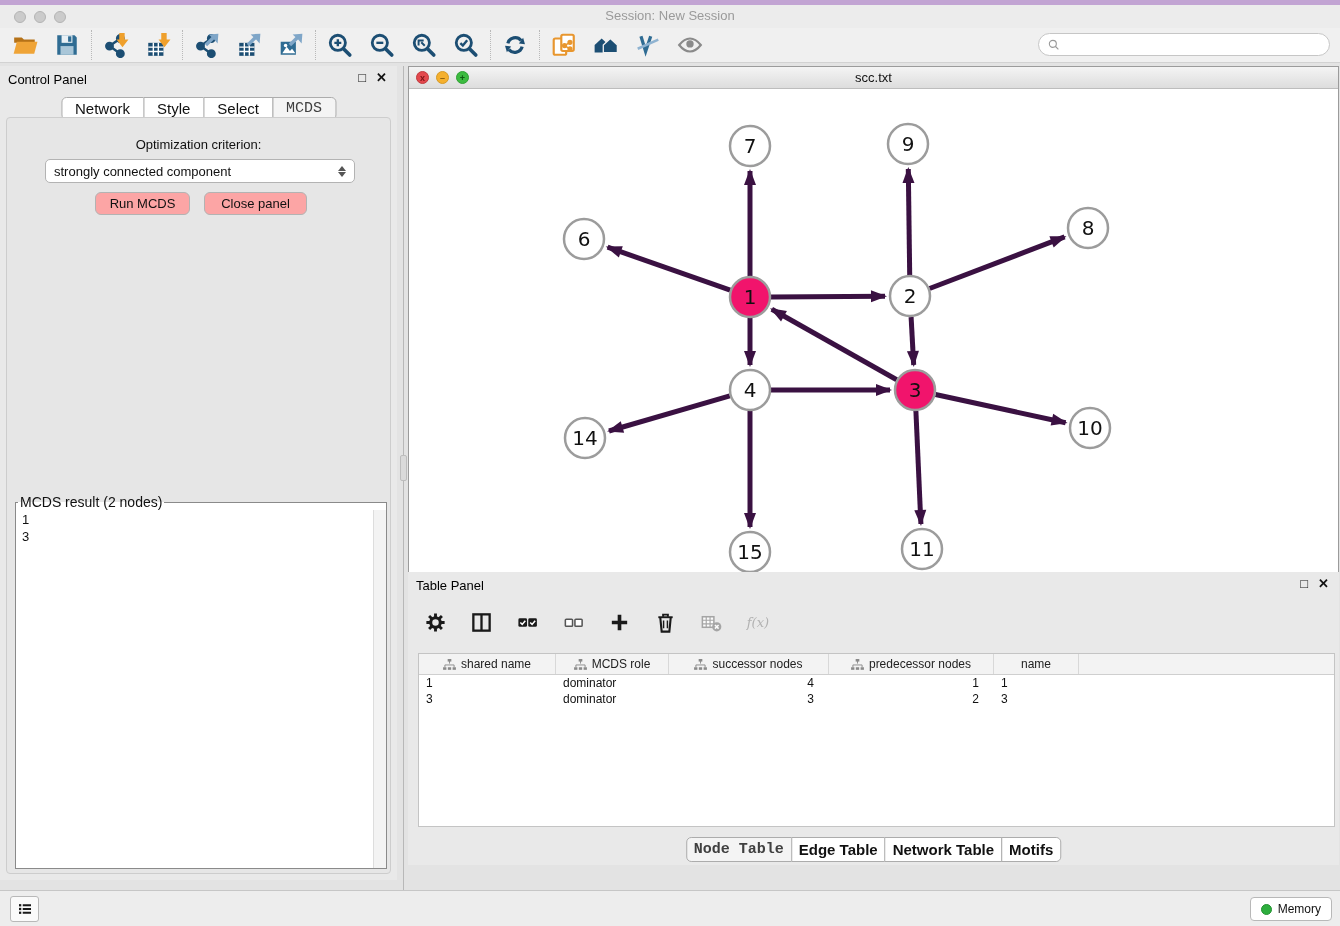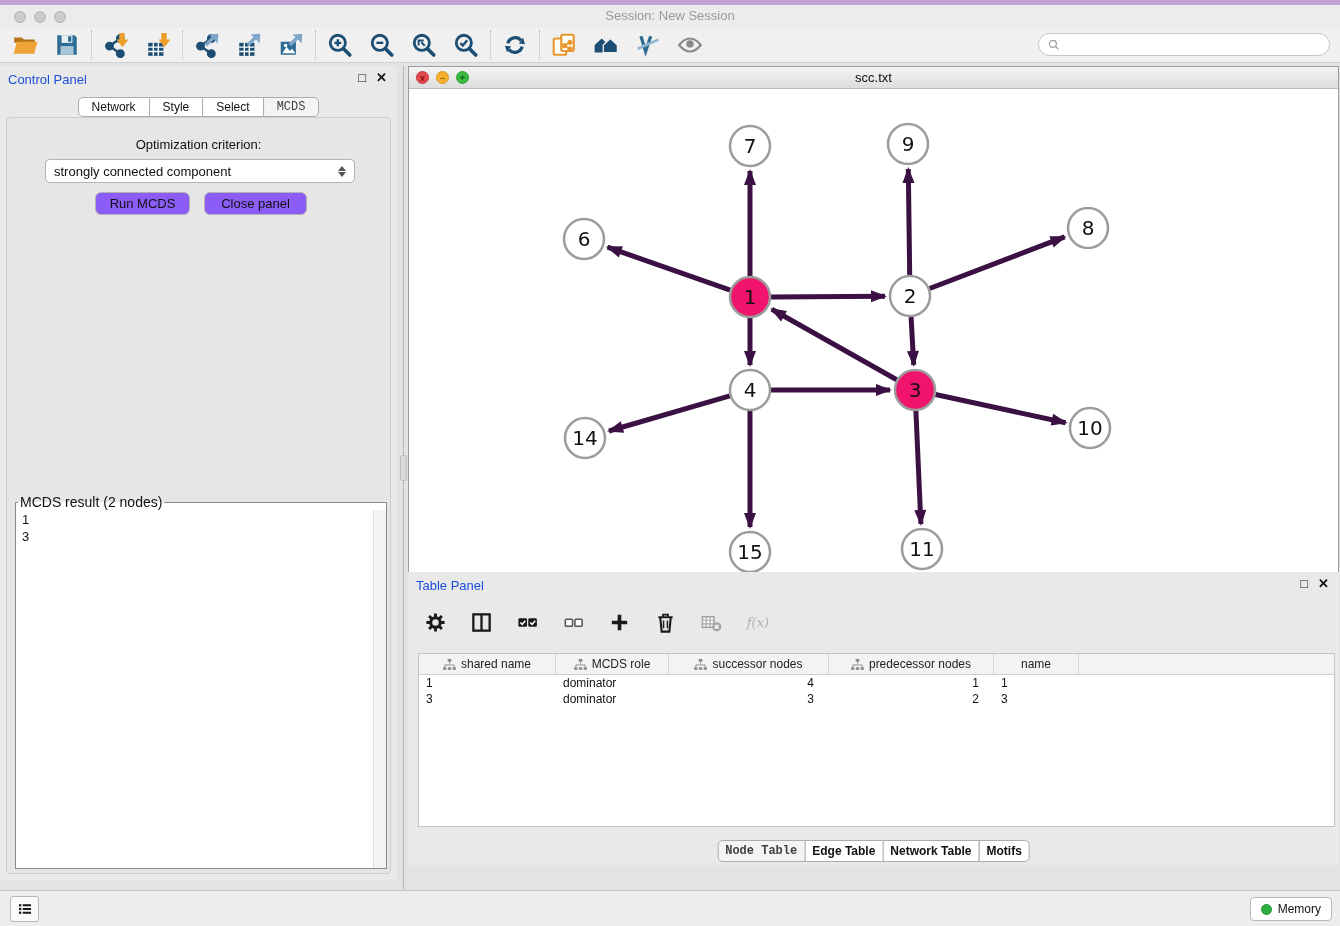--- a/index.html
+++ b/index.html
@@ -18,36 +18,36 @@
   .tgroup { display:flex; align-items:center; gap:12px; }
   .tbtn { width:30px; height:30px; display:flex; align-items:center; justify-content:center; cursor:default; }
   .tbtn svg { width:26px; height:26px; }
   .tsep { width:1px; height:30px; margin:0 9px; border-left:1px dotted #B9B9B9; }
   .searchbox { position:absolute; right:10px; top:5px; width:292px; height:23px; background:#fff; border:1px solid #C6C6C6; border-radius:12px; display:flex; align-items:center; padding:0 8px; }
   .searchbox input { border:none; outline:none; flex:1; font-size:12px; font-family:"Liberation Sans",sans-serif; background:transparent; }
   .searchbox .icon svg { width:14px; height:14px; }
 
   
   .control-panel { position:absolute; left:0; top:66px; width:397px; height:814px; background:#E9E9E9; }
-  .panel-head { position:absolute; left:8px; top:6px; font-size:13px; color:#1d4ed8; }
+  .panel-head { position:absolute; left:8px; top:6px; font-size:13px; color:#000000; }
   .panel-icons { position:absolute; right:10px; top:4px; display:flex; gap:10px; font-size:13px; font-weight:bold; color:#111; }
   .panel-icons span { cursor:default; }
   .cp-tabs { position:absolute; top:31px; left:50%; transform:translateX(-50%); display:flex; }
-  .tab { background:#FFF; border:1px solid #ACACAC; margin-left:-1px; padding:2px 13px; font-size:12px; color:#111; white-space:nowrap; cursor:default; }
+  .tab { background:#FFF; border:1px solid #ACACAC; margin-left:-1px; padding:2px 13px; font-size:15px; color:#111; white-space:nowrap; cursor:default; }
   .tab:first-child { border-radius:5px 0 0 5px; margin-left:0; }
   .tab:last-child { border-radius:0 5px 5px 0; }
   .tab.selected { color:#404040; background:#F4F4F4;font-family:Liberation Mono, monospace; }
   .cp-content { position:absolute; left:6px; top:51px; width:385px; height:757px; background:#E6E6E6; border:1px solid #CDCDCD; border-radius:4px; }
   .opt-label { position:absolute; top:19px; left:0; right:0; text-align:center; font-size:13px; color:#111; }
   .dropdown { position:absolute; top:41px; left:38px; width:310px; height:24px; background:#FFF; border:1px solid #B3B3B3; border-radius:5px; display:flex; align-items:center; padding:0 8px; font-size:13px; color:#111; }
   .dropdown .stepper { margin-left:auto; display:flex; flex-direction:column; gap:1px; }
   .dropdown .stepper i { display:block; width:0; height:0; border-left:4px solid transparent; border-right:4px solid transparent; }
   .dropdown .stepper i.up { border-bottom:5px solid #555; }
   .dropdown .stepper i.down { border-top:5px solid #555; }
-  .btn { position:absolute; background:#8b5cf6; border:1px solid #B3B3B3; border-radius:6px; font-size:13px; color:#111; text-align:center; padding-top:3px; cursor:default; }
+  .btn { position:absolute; background:#fca5a5; border:1px solid #B3B3B3; border-radius:6px; font-size:13px; color:#111; text-align:center; padding-top:3px; cursor:default; }
   #run-btn { top:74px; left:88px; width:95px; height:23px; }
   #close-btn { top:74px; left:197px; width:103px; height:23px; }
   fieldset.result { position:absolute; left:8px; top:376px; width:372px; height:375px; border:1px solid #8A8A8A; background:#FFF; }
   fieldset.result legend { font-size:14px; color:#111; margin-left:2px; padding:0 2px; background:transparent; }
   .result-inner { position:relative; width:100%; height:100%; background:#FFF; }
   .result-lines { padding:1px 6px; font-size:13px; line-height:17px; color:#111; }
   .result-scroll { position:absolute; right:0; top:0; bottom:0; width:13px; background:#F3F3F3; border-left:1px solid #DDD; }
 
   .v-divider { position:absolute; left:403px; top:66px; width:1px; height:824px; background:#B8B8B8; }
   .v-handle { position:absolute; left:400px; top:455px; width:7px; height:26px; background:#DADADA; border:1px solid #BDBDBD; border-radius:2px; }

